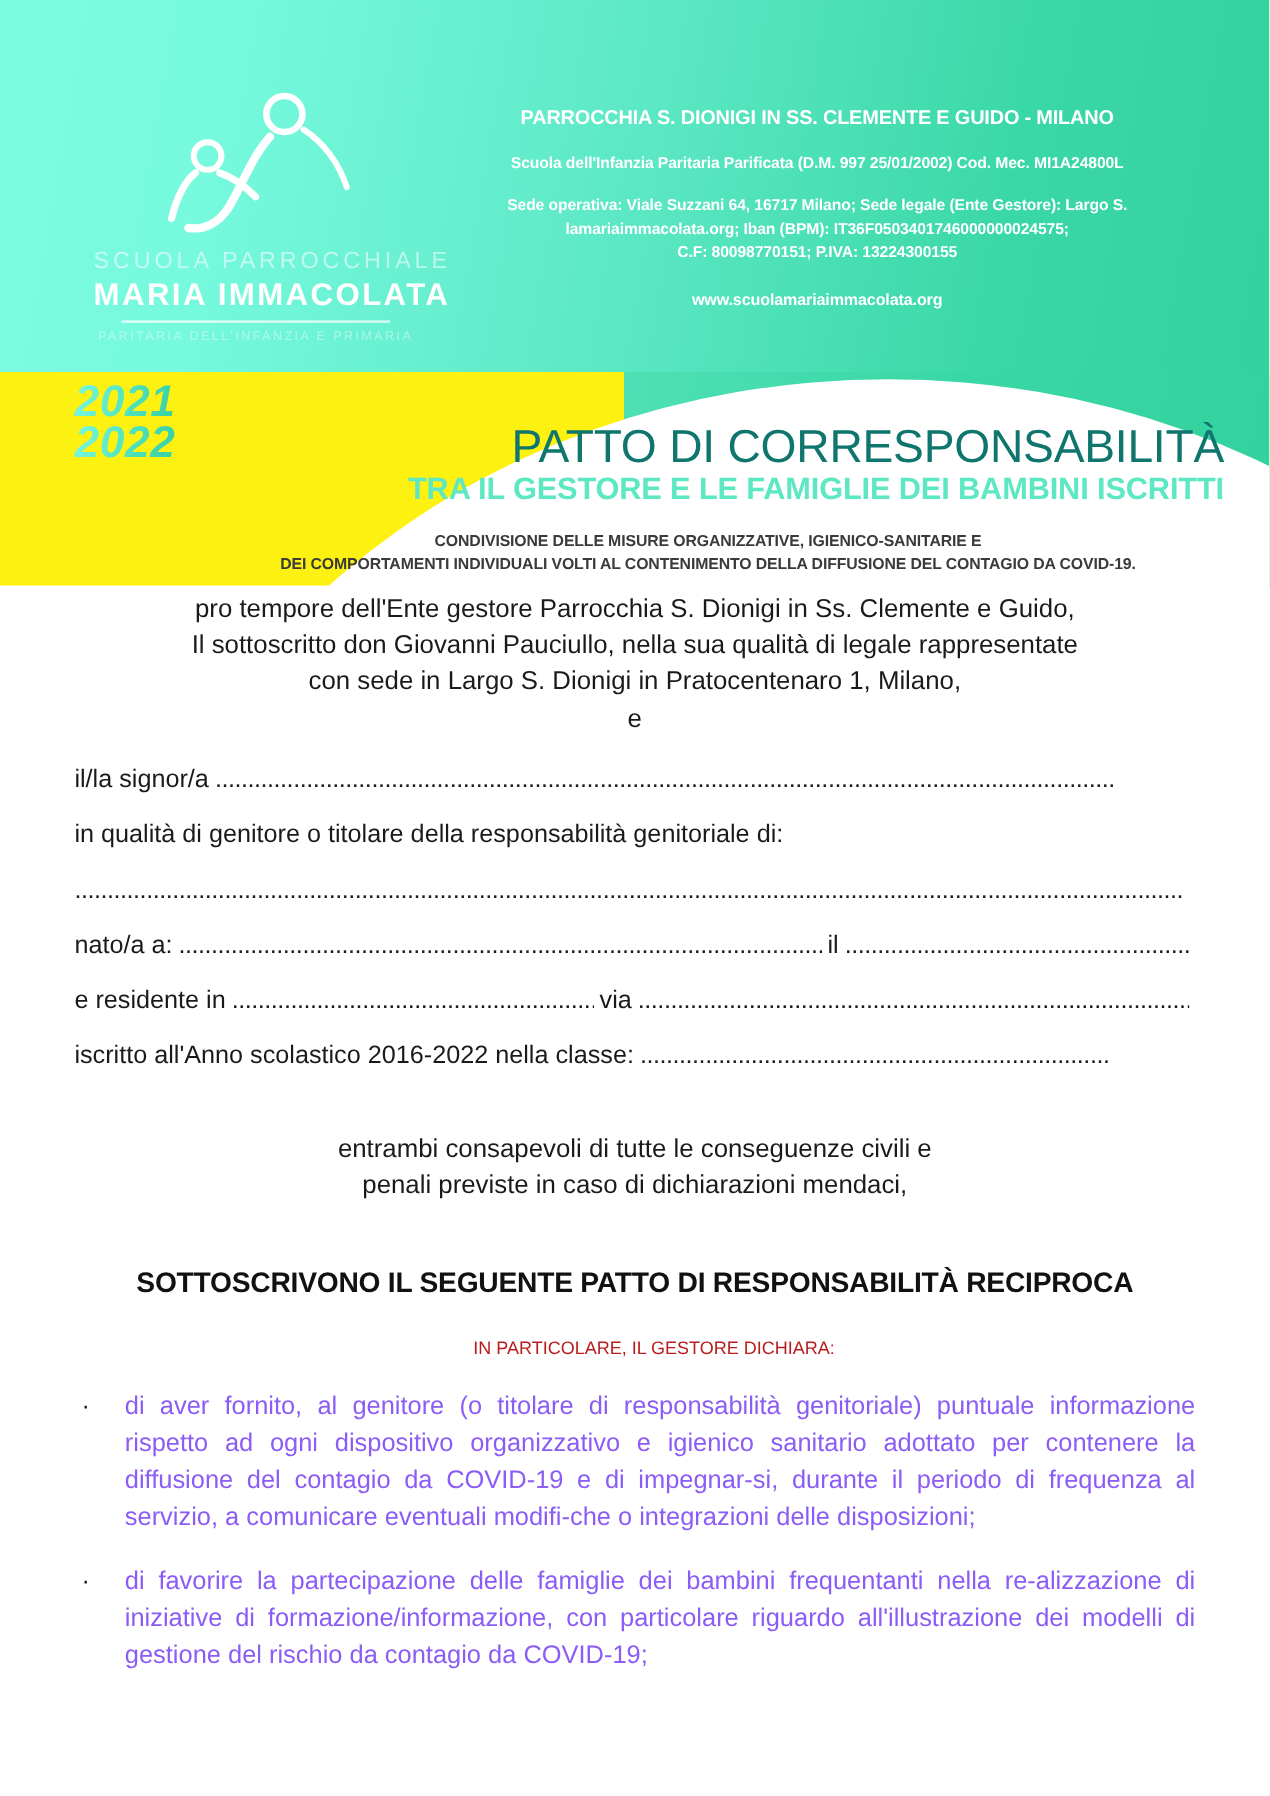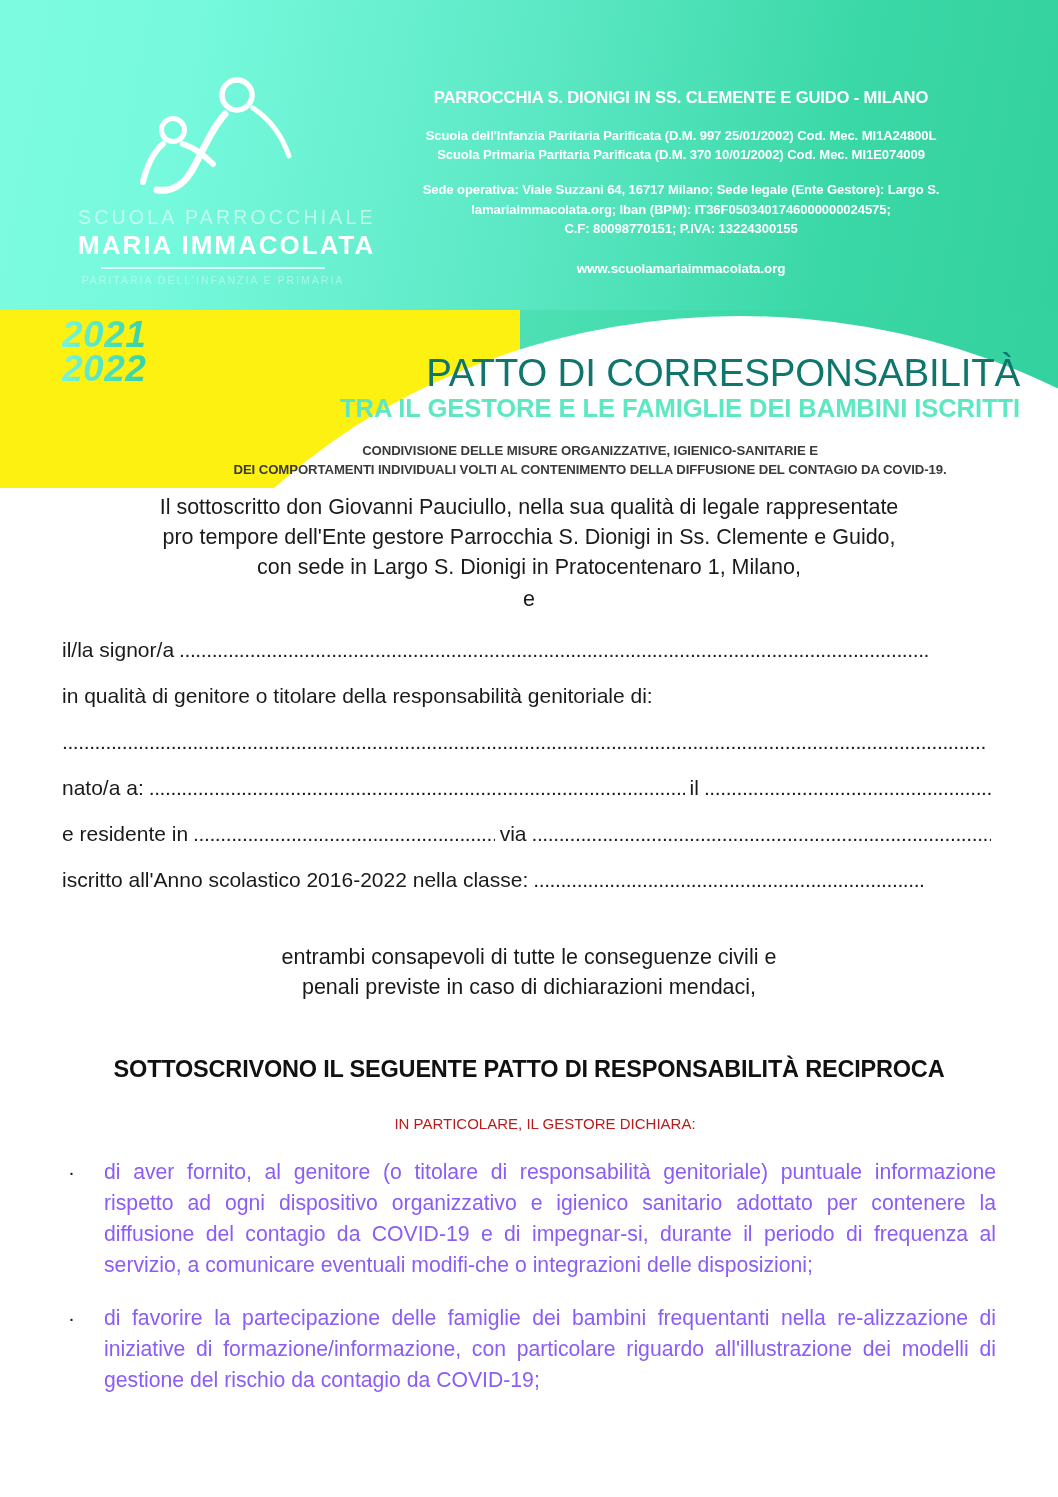--- a/index.html
+++ b/index.html
@@ -327,21 +327,20 @@
     </svg>
     <div class="logo-line1">SCUOLA PARROCCHIALE</div>
     <div class="logo-line2">MARIA IMMACOLATA</div>
     <div class="logo-rule"></div>
     <div class="logo-line3">PARITARIA DELL'INFANZIA E PRIMARIA</div>
   </div>
 
   <div class="header-text">
     <div class="parish-name">PARROCCHIA S. DIONIGI IN SS. CLEMENTE E GUIDO - MILANO</div>
     <div class="school-line">Scuola dell'Infanzia Paritaria Parificata (D.M. 997 25/01/2002) Cod. Mec. MI1A24800L</div>
-    <div class="school-line">Scuola Primaria Paritaria Parificata (D.M. 370 10/01/2002) Cod. Mec.  MI1E074009</div>
     <div class="addr-block">
       <span class="ln">Sede operativa: Viale Suzzani 64, 16717 Milano; Sede legale (Ente Gestore): Largo S.</span>
       <span class="ln">lamariaimmacolata.org; Iban (BPM): IT36F0503401746000000024575;</span>
       <span class="ln">C.F: 80098770151; P.IVA: 13224300155</span>
     </div>
     <div class="website">www.scuolamariaimmacolata.org</div>
   </div>
 
   <div class="years">
     <span class="y">2021</span>
@@ -353,22 +352,22 @@
     <div class="title-sub">TRA IL GESTORE E LE FAMIGLIE DEI BAMBINI ISCRITTI</div>
     <div class="title-note">
       <span class="ln">CONDIVISIONE DELLE MISURE ORGANIZZATIVE, IGIENICO-SANITARIE E</span>
       <span class="ln">DEI COMPORTAMENTI INDIVIDUALI VOLTI AL CONTENIMENTO DELLA DIFFUSIONE DEL CONTAGIO DA COVID-19.</span>
     </div>
   </div>
 
   <div class="body-wrap">
 
     <div class="intro">
+      <span class="ln">pro tempore dell'Ente gestore Parrocchia S. Dionigi in Ss. Clemente e Guido,</span>
       <span class="ln">Il sottoscritto don Giovanni Pauciullo, nella sua qualità di legale rappresentate</span>
-      <span class="ln">pro tempore dell'Ente gestore Parrocchia S. Dionigi in Ss. Clemente e Guido,</span>
       <span class="ln">con sede in Largo S. Dionigi in Pratocentenaro 1, Milano,</span>
       <span class="e-line">e</span>
     </div>
 
     <div class="fields">
 
       <div class="field-row">
         <span class="lbl">il/la signor/a</span>
         <span class="dots">..........................................................................................................................................</span>
       </div>

